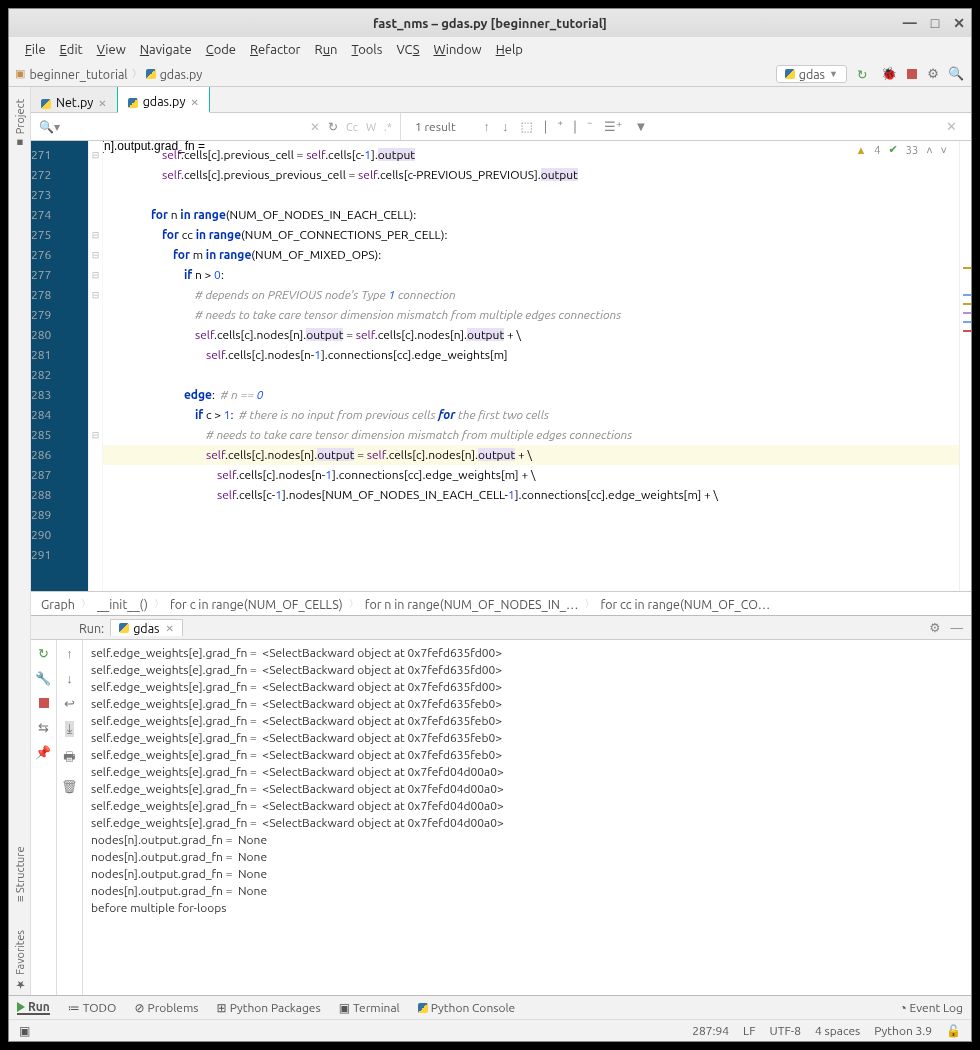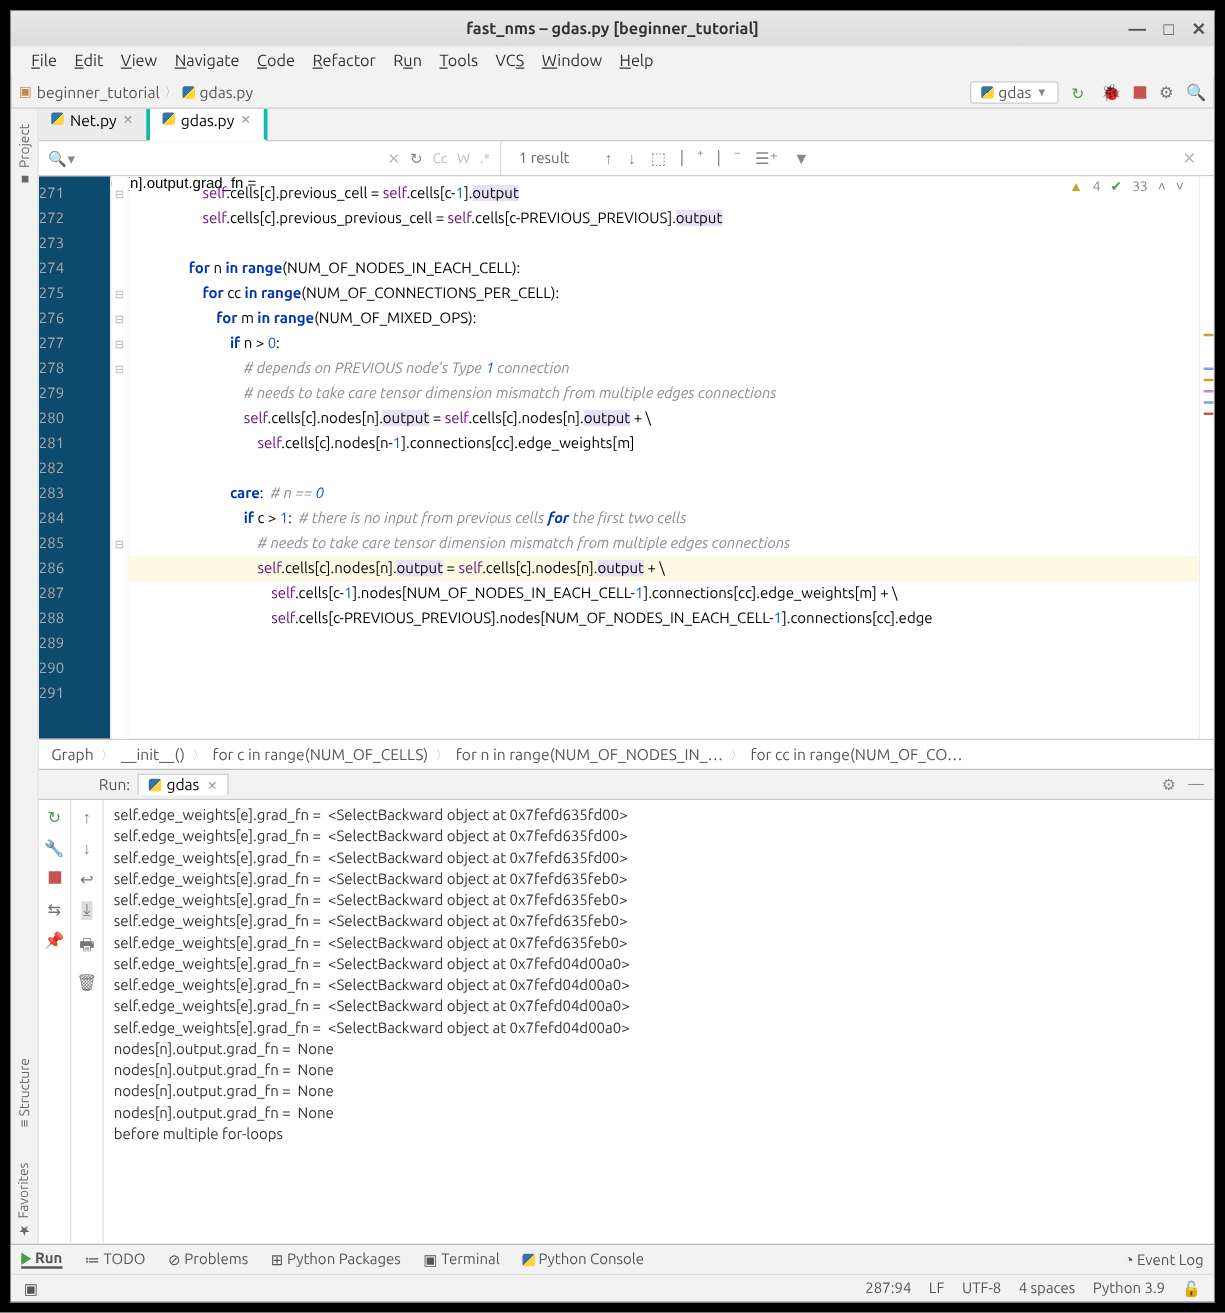--- a/index.html
+++ b/index.html
@@ -20,21 +20,21 @@
 .play-ic::before{content:"";display:inline-block;width:0;height:0;border-left:8px solid #4a9e4a;border-top:5px solid transparent;border-bottom:5px solid transparent;}
 .bug-ic{color:#4a9e4a;font-size:13px;}
 .stop-sq{width:10px;height:10px;background:#c75450;display:inline-block;}
 .gear-ic{color:#777;font-size:13px;}
 .search-ic{color:#777;font-size:13px;}
 .main { flex:1; display:flex; overflow:hidden; }
 .left-gutter { width:22px; background:#f2f2f2; border-right:1px solid #ddd; display:flex; flex-direction:column; align-items:center; padding-top:8px; gap:20px; font-size:11px; color:#666; }
 .left-gutter .vtab { writing-mode:vertical-rl; transform:rotate(180deg); padding:4px 0; cursor:pointer; display:flex; align-items:center; gap:3px; }
 .editor-area { flex:1; display:flex; flex-direction:column; overflow:hidden; background:#fff; }
 .tabs { height:26px; display:flex; border-bottom:1px solid #ccc; font-size:12.5px; background:#f2f2f2; }
-.tab { padding:3px 10px; border-right:3px solid #14b8a6; display:flex; align-items:flex-start; gap:5px; background:#ececec; cursor:pointer; position:relative; }
+.tab { padding:3px 10px; border-right:1px solid #14b8a6; display:flex; align-items:flex-end; gap:5px; background:#ececec; cursor:pointer; position:relative; }
 .tab.active { background:#fff; border-bottom:2px solid #fff; margin-bottom:-1px; }
 .tab .close { color:#999; font-size:10px; }
 .pyicon { width:10px; height:10px; background:linear-gradient(135deg,#3572A5 50%,#FFD43B 50%); border-radius:2px; display:inline-block; }
 .find-bar { height:28px; border-bottom:1px solid #ccc; display:flex; align-items:center; font-size:12px; color:#555; }
 .find-left { display:flex; align-items:center; gap:8px; padding:0 8px; flex:0 0 370px; border-right:1px solid #ddd; height:100%; }
 .find-input { border:none; outline:none; font-family:Liberation Sans, sans-serif; font-size:12px; flex:1; background:transparent;margin-top:39px; }
 .find-right { display:flex; align-items:center; gap:12px; padding:0 14px; flex:1; }
 .find-right .fb-ic { color:#888; font-size:13px; cursor:pointer; }
 .find-right .res { color:#666; margin-right:16px; }
 .code { flex:1; display:flex; overflow:hidden; font-family:"DejaVu Sans Mono",Consolas,monospace; font-size:12px; position:relative; }
@@ -231,26 +231,26 @@
             <div class="line"></div>
             <div class="line">                <span class="kw">for</span> n <span class="kw">in</span> <span class="kw">range</span>(NUM_OF_NODES_IN_EACH_CELL):</div>
             <div class="line">                    <span class="kw">for</span> cc <span class="kw">in</span> <span class="kw">range</span>(NUM_OF_CONNECTIONS_PER_CELL):</div>
             <div class="line">                        <span class="kw">for</span> m <span class="kw">in</span> <span class="kw">range</span>(NUM_OF_MIXED_OPS):</div>
             <div class="line">                            <span class="kw">if</span> n &gt; <span class="num">0</span>:</div>
             <div class="line">                                <span class="cm"># depends on PREVIOUS node's Type <span class="num">1</span> connection</span></div>
             <div class="line">                                <span class="cm"># needs to take care tensor dimension mismatch from multiple edges connections</span></div>
             <div class="line">                                <span class="sf">self</span>.cells[c].nodes[n].<span class="hl-ident">output</span> = <span class="sf">self</span>.cells[c].nodes[n].<span class="hl-ident">output</span> + \</div>
             <div class="line">                                    <span class="sf">self</span>.cells[c].nodes[n-<span class="num">1</span>].connections[cc].edge_weights[m]</div>
             <div class="line"></div>
-            <div class="line">                            <span class="kw">care</span>:  <span class="cm"># n == <span class="num">0</span></span></div>
+            <div class="line">                            <span class="kw">edge</span>:  <span class="cm"># n == <span class="num">0</span></span></div>
             <div class="line">                                <span class="kw">if</span> c &gt; <span class="num">1</span>:  <span class="cm"># there is no input from previous cells <span class="kw">for</span> the first two cells</span></div>
             <div class="line">                                    <span class="cm"># needs to take care tensor dimension mismatch from multiple edges connections</span></div>
             <div class="line hl">                                    <span class="sf">self</span>.cells[c].nodes[n].<span class="hl-ident">output</span> = <span class="sf">self</span>.cells[c].nodes[n].<span class="hl-ident">output</span> + \</div>
+            <div class="line">                                        <span class="sf">self</span>.cells[c].nodes[n-<span class="num">1</span>].connections[cc].edge_weights[m] + \</div>
             <div class="line">                                        <span class="sf">self</span>.cells[c-<span class="num">1</span>].nodes[NUM_OF_NODES_IN_EACH_CELL-<span class="num">1</span>].connections[cc].edge_weights[m] + \</div>
-            <div class="line">                                        <span class="sf">self</span>.cells[c-PREVIOUS_PREVIOUS].nodes[NUM_OF_NODES_IN_EACH_CELL-<span class="num">1</span>].connections[cc].edge</div>
             <div class="line"></div>
           </div>
         <div class="minimap">
           <div class="m" style="top:28%;background:#c9a227;"></div>
           <div class="m" style="top:34%;background:#7aa3e5;"></div>
           <div class="m" style="top:36%;background:#c9a227;"></div>
           <div class="m" style="top:38%;background:#b58fd1;"></div>
           <div class="m" style="top:40%;background:#7aa3e5;"></div>
           <div class="m" style="top:42%;background:#c75450;"></div>
         </div>

